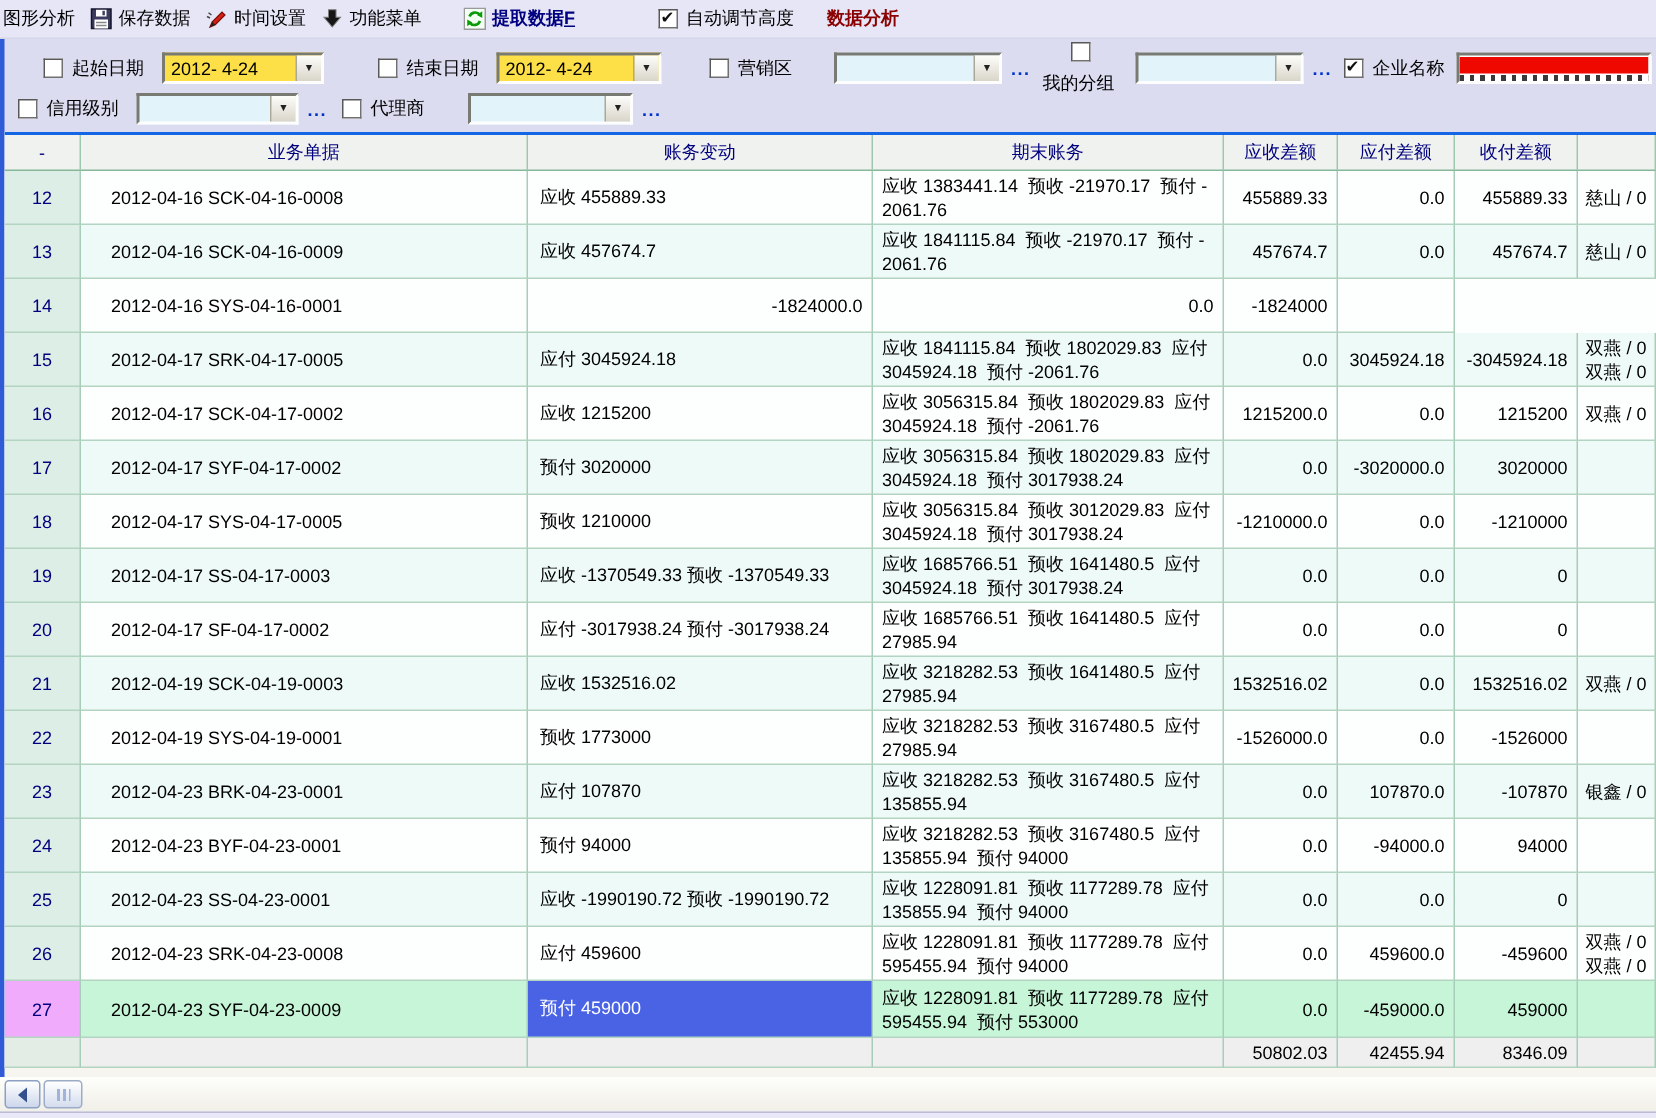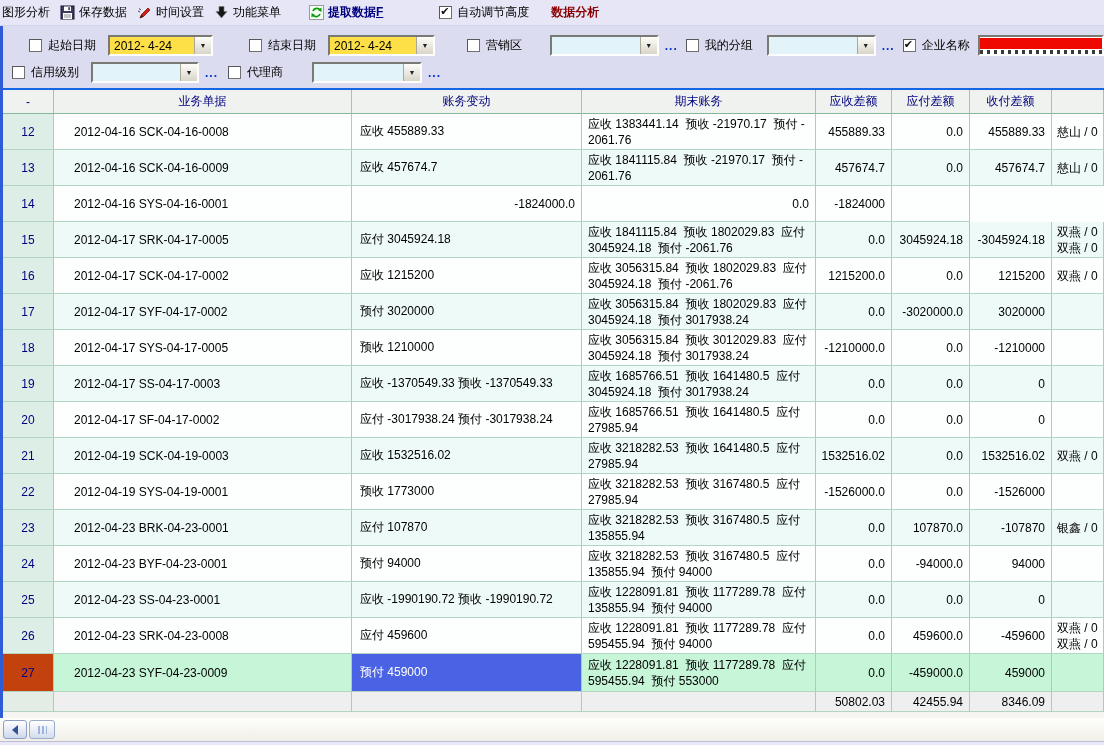--- a/index.html
+++ b/index.html
@@ -47,21 +47,21 @@
   .grid-wrap { border-left:3px solid #2f5bd6; background:#f6f5ef; height:630px; overflow:hidden; }
   .tr, .thead-row { display:grid; grid-template-columns:51px 298px 230px 234px 76px 78px 82px 1fr; }
   .thead-row { height:26px; background:#f0f2ef; border-top:2px solid #1566e4; }
   .th { display:flex; align-items:center; justify-content:center; color:#00007f;
         border-right:1px solid #9fc7ad; border-bottom:1px solid #86b79a; }
   .tr { height:36px; background:#fdfefe; }
   .tr.alt { background:#eefaf7; }
   .tr.sel { background:#c6f5d8; }
   .td { display:flex; align-items:center; border-right:1px solid #a8cdb8; border-bottom:1px solid #b4d4c2; overflow:hidden; }
   .cell-rownum { justify-content:center; background:#ddeee6; color:#00007f; }
-  .tr.sel .cell-rownum { background:#c2410c; }
+  .tr.sel .cell-rownum { background:#f0abfc; }
   .cell-doc { padding-left:20px; }
   .cell-change { padding-left:8px; }
   .cell-change.selcell { background:#4a63e4; color:#fff; }
   .cell-ending { padding:2px 6px; line-height:16px; }
   .cell-ending span { white-space:pre-wrap; word-break:break-all; }
   .cell-num { justify-content:flex-end; padding-right:6px; }
   .cell-ent { padding-left:5px; line-height:16px; }
   .cell-ent span { white-space:pre; }
   .tr.sel { height:38px; }
   .totals { height:20px; background:#efefef; }
@@ -156,21 +156,21 @@
     </div>
     <div class="f-item" style="margin-left:32px;">
       <span class="cb"></span>
       <span class="f-label">营销区</span>
     </div>
     <div class="combo cyan" style="width:112px; margin-left:26px;">
       <span class="val"></span>
       <span class="combo-btn">▼</span>
     </div>
     <span class="dots">...</span>
-    <div class="f-item" style="margin-left:2px;">
+    <div class="f-item" style="margin-left:2px;flex-direction:column;">
       <span class="cb"></span>
       <span class="f-label">我的分组</span>
     </div>
     <div class="combo cyan" style="width:112px; margin-left:12px;">
       <span class="val"></span>
       <span class="combo-btn">▼</span>
     </div>
     <span class="dots">...</span>
     <div class="f-item" style="margin-left:2px;">
       <span class="cb checked"></span>

